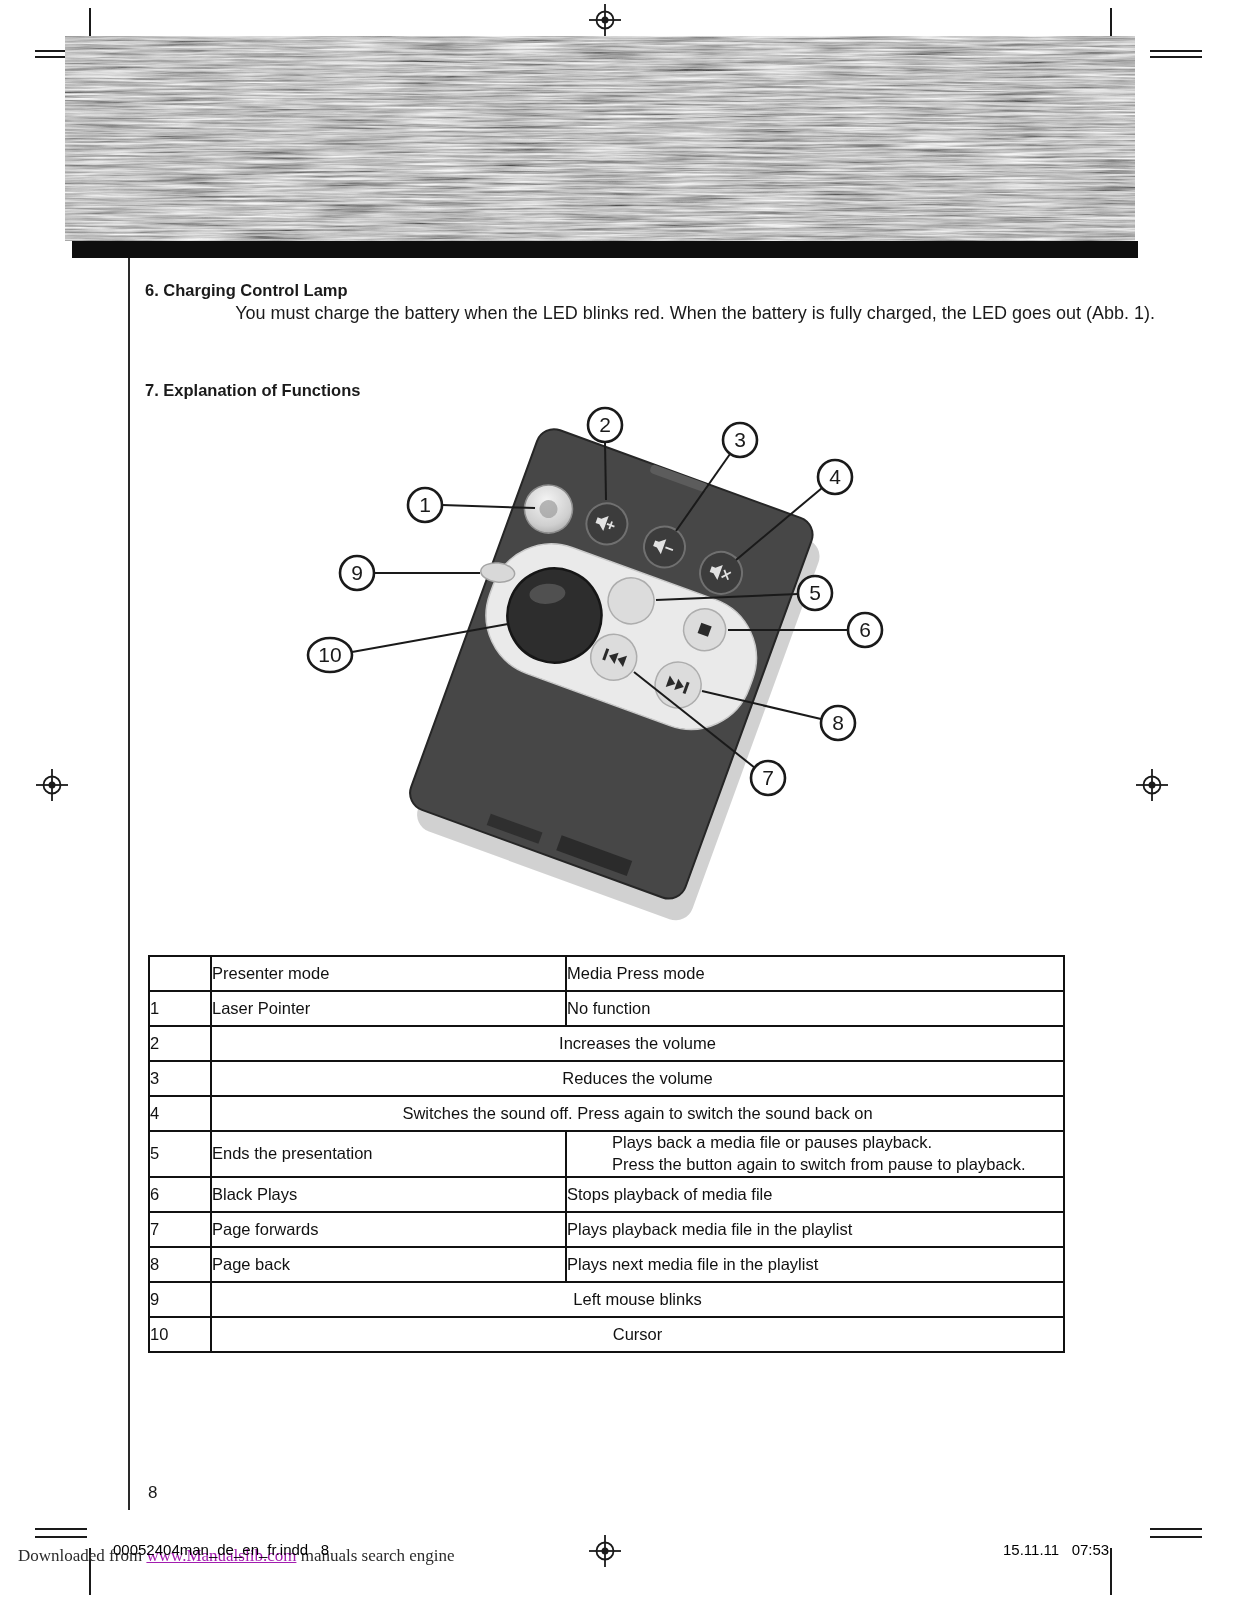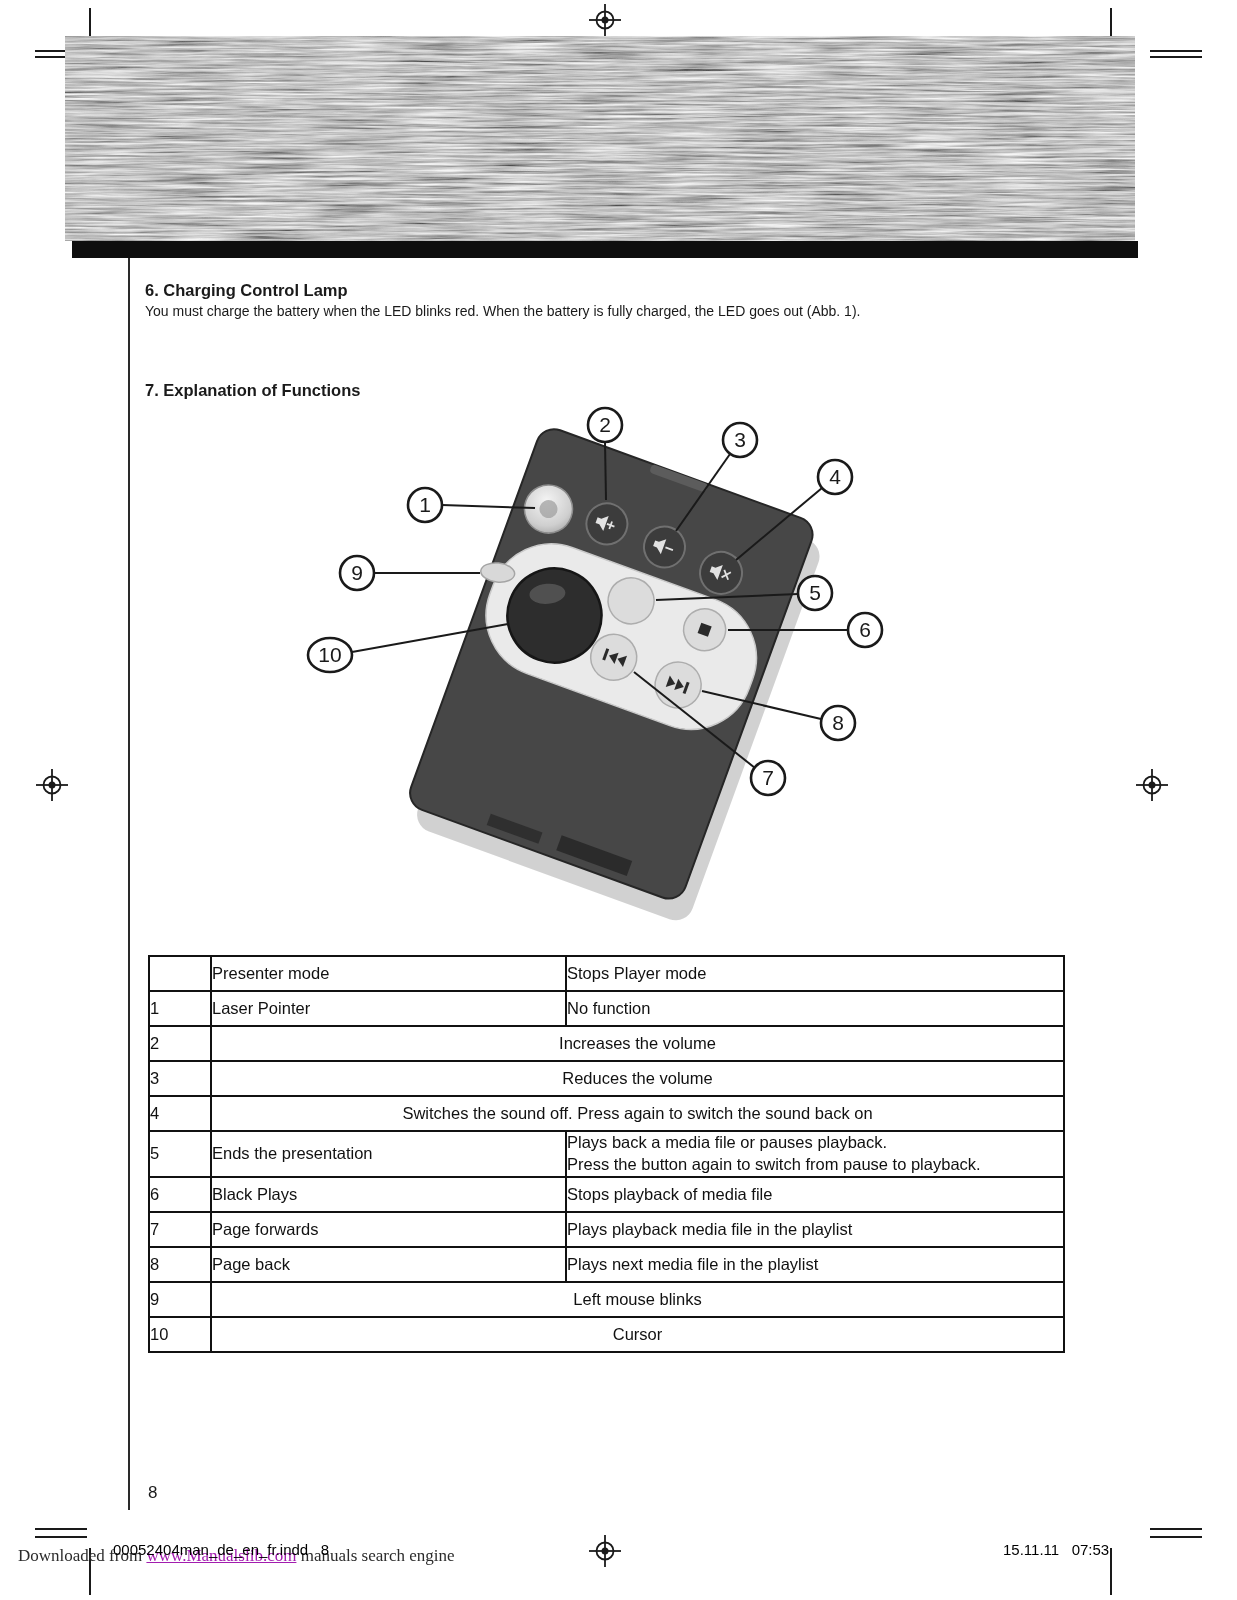--- a/index.html
+++ b/index.html
@@ -9,36 +9,36 @@
   }
   .abs{position:absolute;}
   .mark{background:#1a1a1a;}
   
   #noise-band{left:65px;top:36px;width:1070px;height:205px;}
   #header-black-bar{left:72px;top:241px;width:1066px;height:17px;background:#0e0e0e;}
   #content-rule{left:128px;top:258px;width:2px;height:1252px;background:#2a2a2a;}
   
   .h-bold{font-weight:bold;font-size:16.5px;}
   #sec6-title{left:145px;top:281px;}
-  #sec6-body{left:145px;top:303px;width:1010px;font-size:14px;}
+  #sec6-body{left:145px;top:303px;width:1010px;font-size:18px;text-align:right;}
   #sec7-title{left:145px;top:344px;margin-top:37px;}
   
   #diagram{left:300px;top:400px;width:610px;height:525px;}
   .callout-line{stroke:#1a1a1a;stroke-width:2;fill:none;}
   .callout-circle{fill:#ffffff;stroke:#1a1a1a;stroke-width:2.6;}
   .callout-num{font-family:"Liberation Sans",sans-serif;font-size:21px;fill:#1a1a1a;text-anchor:middle;}
   
   #func-table{position:absolute;left:148px;top:955px;width:915px;border-collapse:collapse;table-layout:fixed;font-size:16.5px;color:#111;}
   #func-table td{border:2px solid #111;padding:0;height:33px;vertical-align:middle;overflow:hidden;}
   .cell-num{padding-left:9px;}
   .cell-pres{padding-left:76px;}
   .cell-media{padding-left:22px;}
   td.cell-merged{text-align:center;padding-right:140px;margin-left:28px;}
   tr.tall td{height:62px;}
-  .media-lines div{line-height:1.32;}
+  .media-lines div{line-height:1.32;margin-left:45px;}
   
   #page-number{left:148px;top:1483px;font-size:17px;}
   #watermark{left:18px;top:1546px;font-family:"Liberation Serif",serif;font-size:17px;color:#2b2b2b;white-space:pre;}
   #watermark a{color:#a21caf;text-decoration:underline;}
   #indd-label{left:113px;top:1541px;font-size:15px;color:#000;white-space:pre;}
   #footer-datetime{left:1003px;top:1541px;font-size:15px;color:#000;white-space:pre;}
   .regmark{width:32px;height:32px;}
 </style>
 </head>
 <body>
@@ -236,21 +236,21 @@
 <table id="func-table">
   <colgroup>
       <col style="width:62px">
       <col style="width:355px">
       <col style="width:498px">
     </colgroup>
   <tbody>
       <tr>
     <td class="cell-num"></td>
     <td class="cell-pres">Presenter mode</td>
-    <td class="cell-media">Stops Player mode</td>
+    <td class="cell-media">Media Press mode</td>
   </tr>
   <tr>
     <td class="cell-num">1</td>
     <td class="cell-pres">Laser Pointer</td>
     <td class="cell-media">No function</td>
   </tr>
   <tr>
     <td class="cell-num">2</td>
     <td class="cell-merged" colspan="2">Increases the volume</td>
   </tr>

